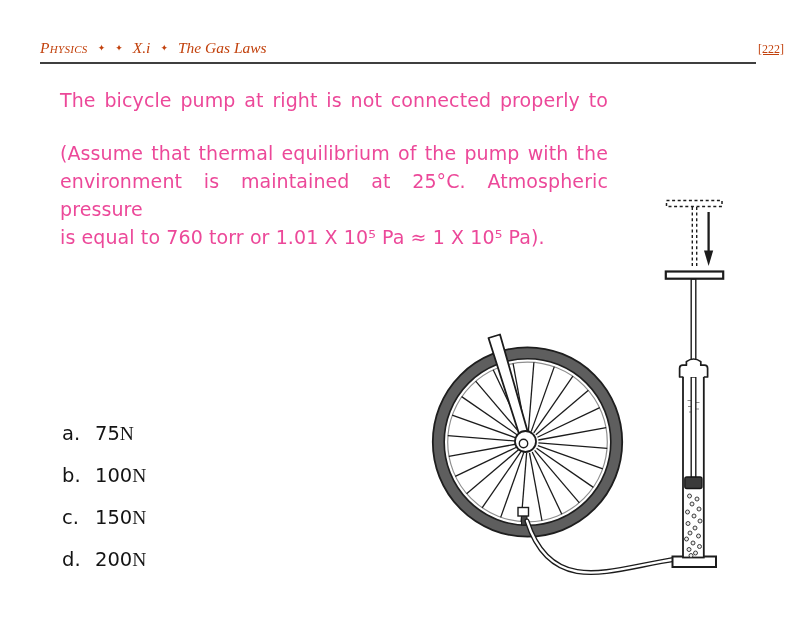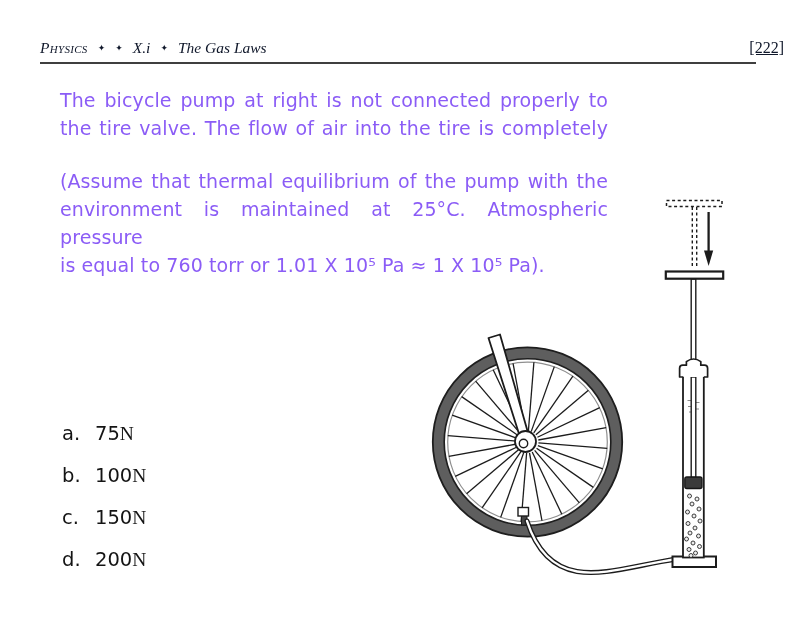--- a/index.html
+++ b/index.html
@@ -6,34 +6,34 @@
   .page {
     position:relative; width:800px; height:617px; background:#ffffff;
     font-family:"DejaVu Sans","Liberation Sans",sans-serif; color:#141414;
     overflow:hidden;
   }
   
   .header-row {
     position:absolute; left:40px; top:39px; width:744px;
     display:flex; align-items:baseline;
     font-family:"Liberation Serif","DejaVu Serif",serif;
-    font-size:15.5px; color:#0f172a;
+    font-size:15.5px; color:#c2410c;
   }
   .header-left { display:flex; align-items:baseline; gap:10px; font-style:italic; }
   .hdr-course { font-variant:small-caps; letter-spacing:.3px; }
   .hdr-sep { font-style:normal; font-size:9px; position:relative; top:-2px; }
-  .page-number { margin-left:auto; font-style:normal; font-size:16px;text-decoration:underline; }
+  .page-number { margin-left:auto; font-style:normal; font-size:12px;text-decoration:underline; }
   .header-rule {
     position:absolute; left:40px; top:62px; width:716px; height:2px;
     background:#3f3f3f;
   }
   
   .question {
     position:absolute; left:60px; top:86px; width:548px;
-    font-size:19px; line-height:28px; color:#8b5cf6;
+    font-size:19px; line-height:28px; color:#ec4899;
     letter-spacing:.1px;
   }
   .para2 { margin-top:25px; }
   .line.j { text-align:justify; text-align-last:justify; }
   .line.n { white-space:pre-wrap; }
   .serif-unit { font-family:"Liberation Serif","DejaVu Serif",serif; }
   
   .choices { position:absolute; left:62px; top:424px; font-size:19.5px; }
   .choice { display:flex; line-height:20px; margin-bottom:22px; }
   .choice-label { width:33px; }
@@ -58,21 +58,20 @@
       <span class="hdr-sep">✦</span>
       <span class="hdr-section">The Gas Laws</span>
     </div>
     <span class="page-number">[222]</span>
   </div>
   <div class="header-rule"></div>
 
   <div class="question">
     <div class="para1">
       <div class="line j">The bicycle pump at right is not connected properly to</div>
-      <div class="line j">the tire valve.  The flow of air into the tire is completely</div>
     </div>
     <div class="para2">
       <div class="line j">(Assume that thermal equilibrium of the pump with the</div>
       <div class="line j">environment is maintained at 25°C.  Atmospheric pressure</div>
       <div class="line n">is equal to 760 torr or 1.01 X 10⁵ Pa ≈ 1 X 10⁵ Pa).</div>
     </div>
   </div>
 
   <div class="choices">
     <div class="choice">

